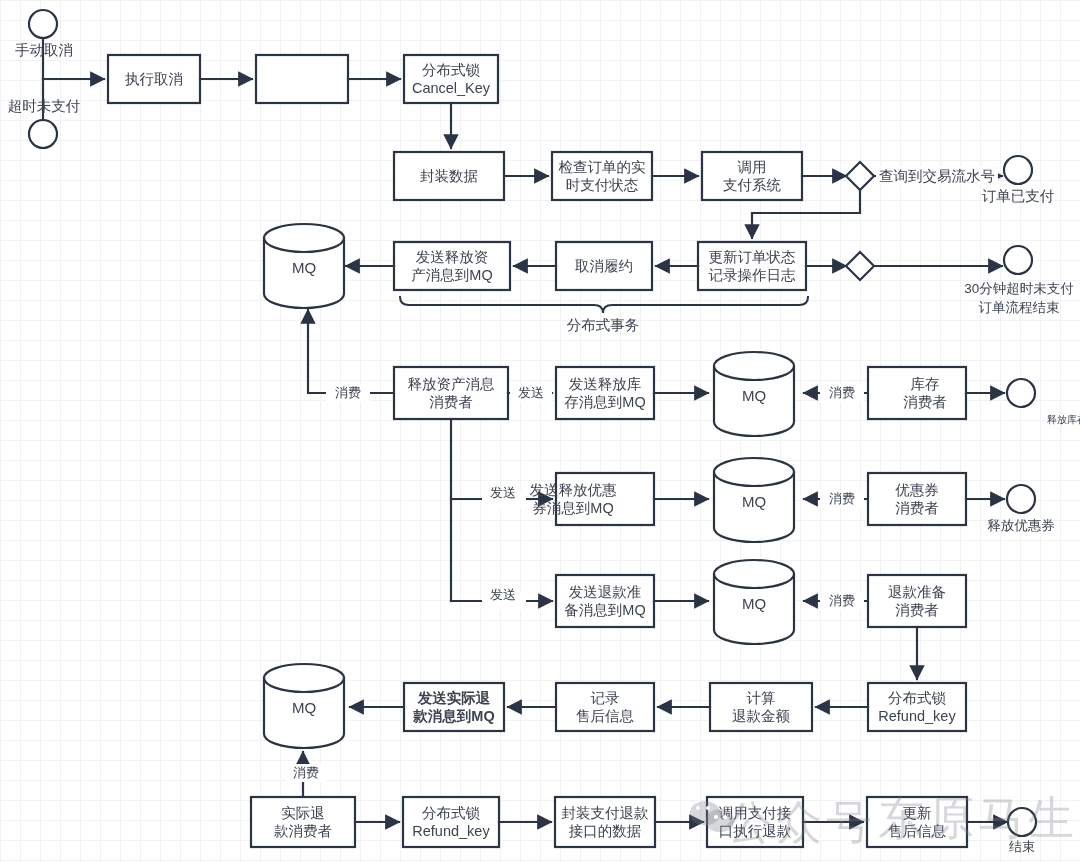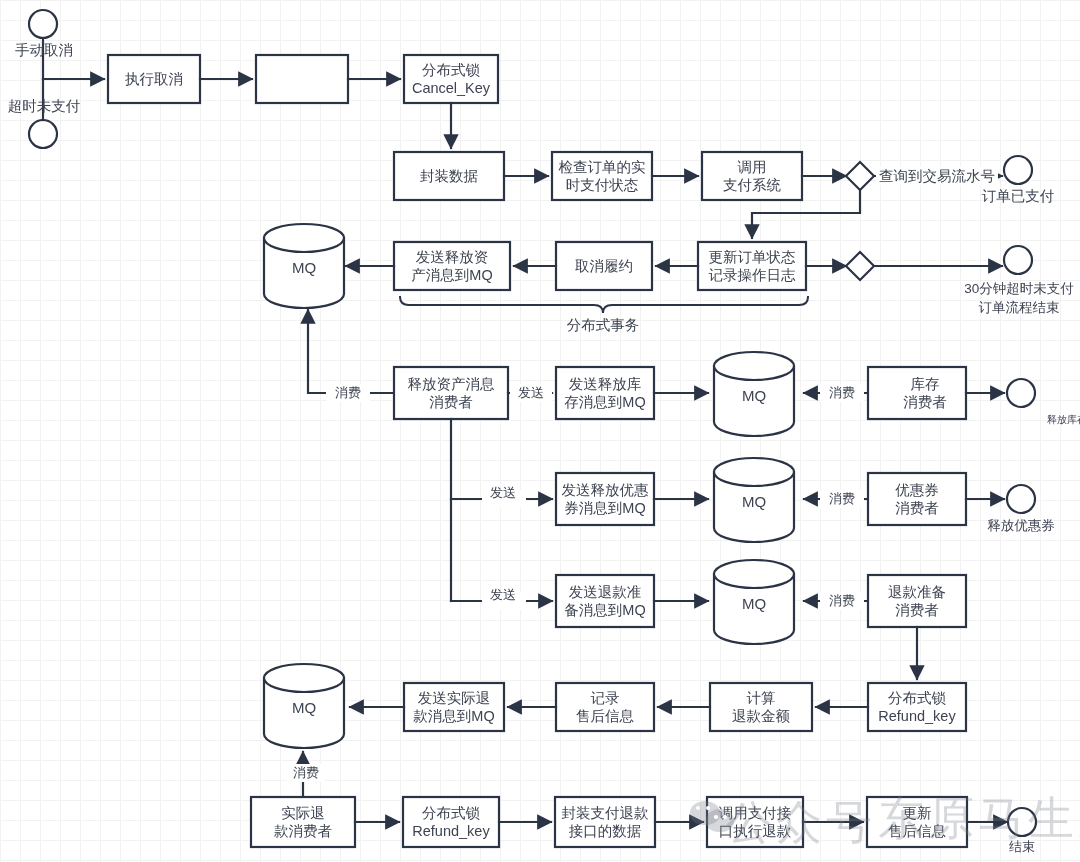--- a/index.html
+++ b/index.html
@@ -223,21 +223,21 @@
   <div class="node-label" style="left:508px;top:384px;width:46px;height:18px;font-size:13px;">发送</div>
   <div class="node-label" style="left:556px;top:367px;width:98px;height:52px;">发送释放库
 存消息到MQ</div>
   <div class="node-label" style="left:714px;top:376px;width:80px;height:40px;font-size:15px;">MQ</div>
   <div class="node-label" style="left:818px;top:384px;width:48px;height:18px;font-size:13px;">消费</div>
   <div class="node-label" style="left:868px;top:367px;width:98px;height:52px;margin-left:8px;">库存
 消费者</div>
   <div class="node-label" style="left:1011px;top:410px;width:112px;height:20px;font-size:10px;">释放库存</div>
 
   <div class="node-label" style="left:480px;top:484px;width:46px;height:18px;font-size:13px;">发送</div>
-  <div class="node-label" style="left:556px;top:473px;width:98px;height:52px;">发送释放优惠
+  <div class="node-label" style="left:524px;top:473px;width:98px;height:52px;">发送释放优惠
 券消息到MQ</div>
   <div class="node-label" style="left:714px;top:482px;width:80px;height:40px;font-size:15px;">MQ</div>
   <div class="node-label" style="left:818px;top:490px;width:48px;height:18px;font-size:13px;">消费</div>
   <div class="node-label" style="left:868px;top:473px;width:98px;height:52px;">优惠券
 消费者</div>
   <div class="node-label" style="left:962px;top:516px;width:118px;height:20px;font-size:13.5px;">释放优惠券</div>
 
   <div class="node-label" style="left:480px;top:586px;width:46px;height:18px;font-size:13px;">发送</div>
   <div class="node-label" style="left:556px;top:575px;width:98px;height:52px;">发送退款准
 备消息到MQ</div>
@@ -245,21 +245,21 @@
   <div class="node-label" style="left:818px;top:592px;width:48px;height:18px;font-size:13px;">消费</div>
   <div class="node-label" style="left:868px;top:575px;width:98px;height:52px;">退款准备
 消费者</div>
 
   <div class="node-label" style="left:868px;top:683px;width:98px;height:48px;">分布式锁
 Refund_key</div>
   <div class="node-label" style="left:710px;top:683px;width:102px;height:48px;">计算
 退款金额</div>
   <div class="node-label" style="left:556px;top:683px;width:98px;height:48px;">记录
 售后信息</div>
-  <div class="node-label" style="left:404px;top:683px;width:100px;height:48px;">发送实际退
+  <div class="node-label" style="left:404px;top:683px;width:100px;height:48px;font-weight:bold;">发送实际退
 款消息到MQ</div>
   <div class="node-label" style="left:264px;top:688px;width:80px;height:40px;font-size:15px;">MQ</div>
 
   <div class="node-label" style="left:285px;top:764px;width:42px;height:18px;font-size:13px;">消费</div>
   <div class="node-label" style="left:251px;top:797px;width:104px;height:50px;">实际退
 款消费者</div>
   <div class="node-label" style="left:403px;top:797px;width:96px;height:50px;">分布式锁
 Refund_key</div>
   <div class="node-label" style="left:555px;top:797px;width:100px;height:50px;">封装支付退款
 接口的数据</div>

